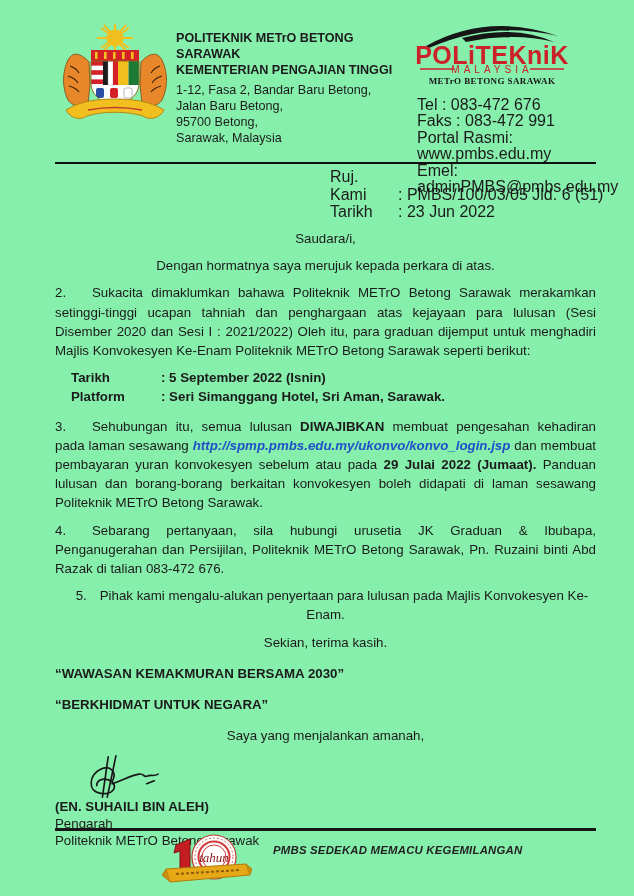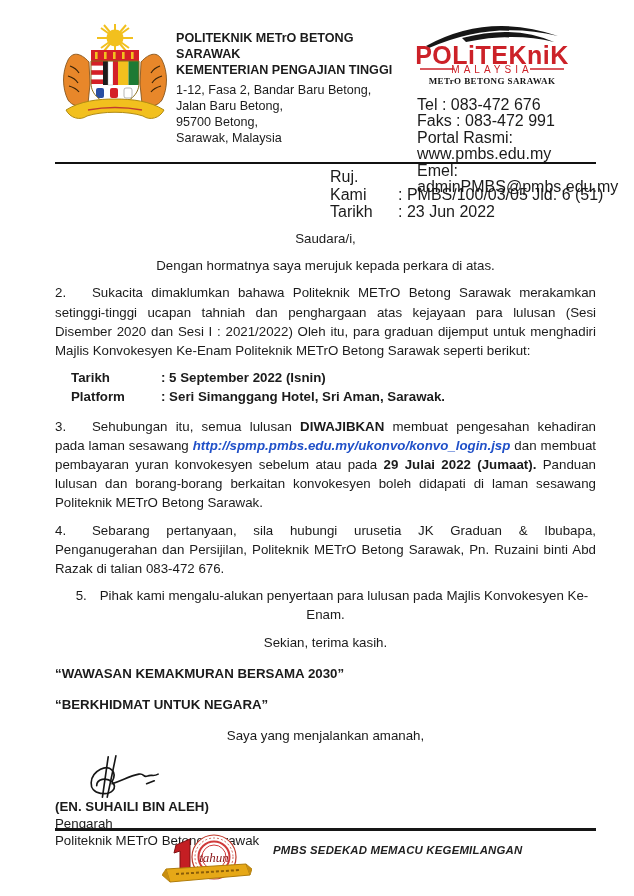--- a/index.html
+++ b/index.html
@@ -1,19 +1,19 @@
 <!DOCTYPE html>
 <html><head>
 <meta charset="utf-8">
 <style>
   * { margin:0; padding:0; box-sizing:border-box; }
   html,body { background:#e8e8e8; }
   .page {
     position:relative; width:634px; height:896px; margin:0 auto;
-    background:#ffffff; overflow:hidden; color:#1b1b1b;
+    background:#86efac; overflow:hidden; color:#1b1b1b;
     font-family:"Liberation Sans", sans-serif;
   }
 
   
   .crest { position:absolute; left:58px; top:22px; width:114px; height:108px; }
   .org-block { position:absolute; left:176px; top:30px; width:230px; font-size:12.6px; line-height:16.2px; }
   .org-name { font-weight:700; }
   .address-lines { margin-top:3px; }
   .logo-block { position:absolute; left:396px; top:20px; width:192px; }
   .contact-block { position:absolute; left:417px; top:97px; font-size:16px; line-height:16.4px; }

